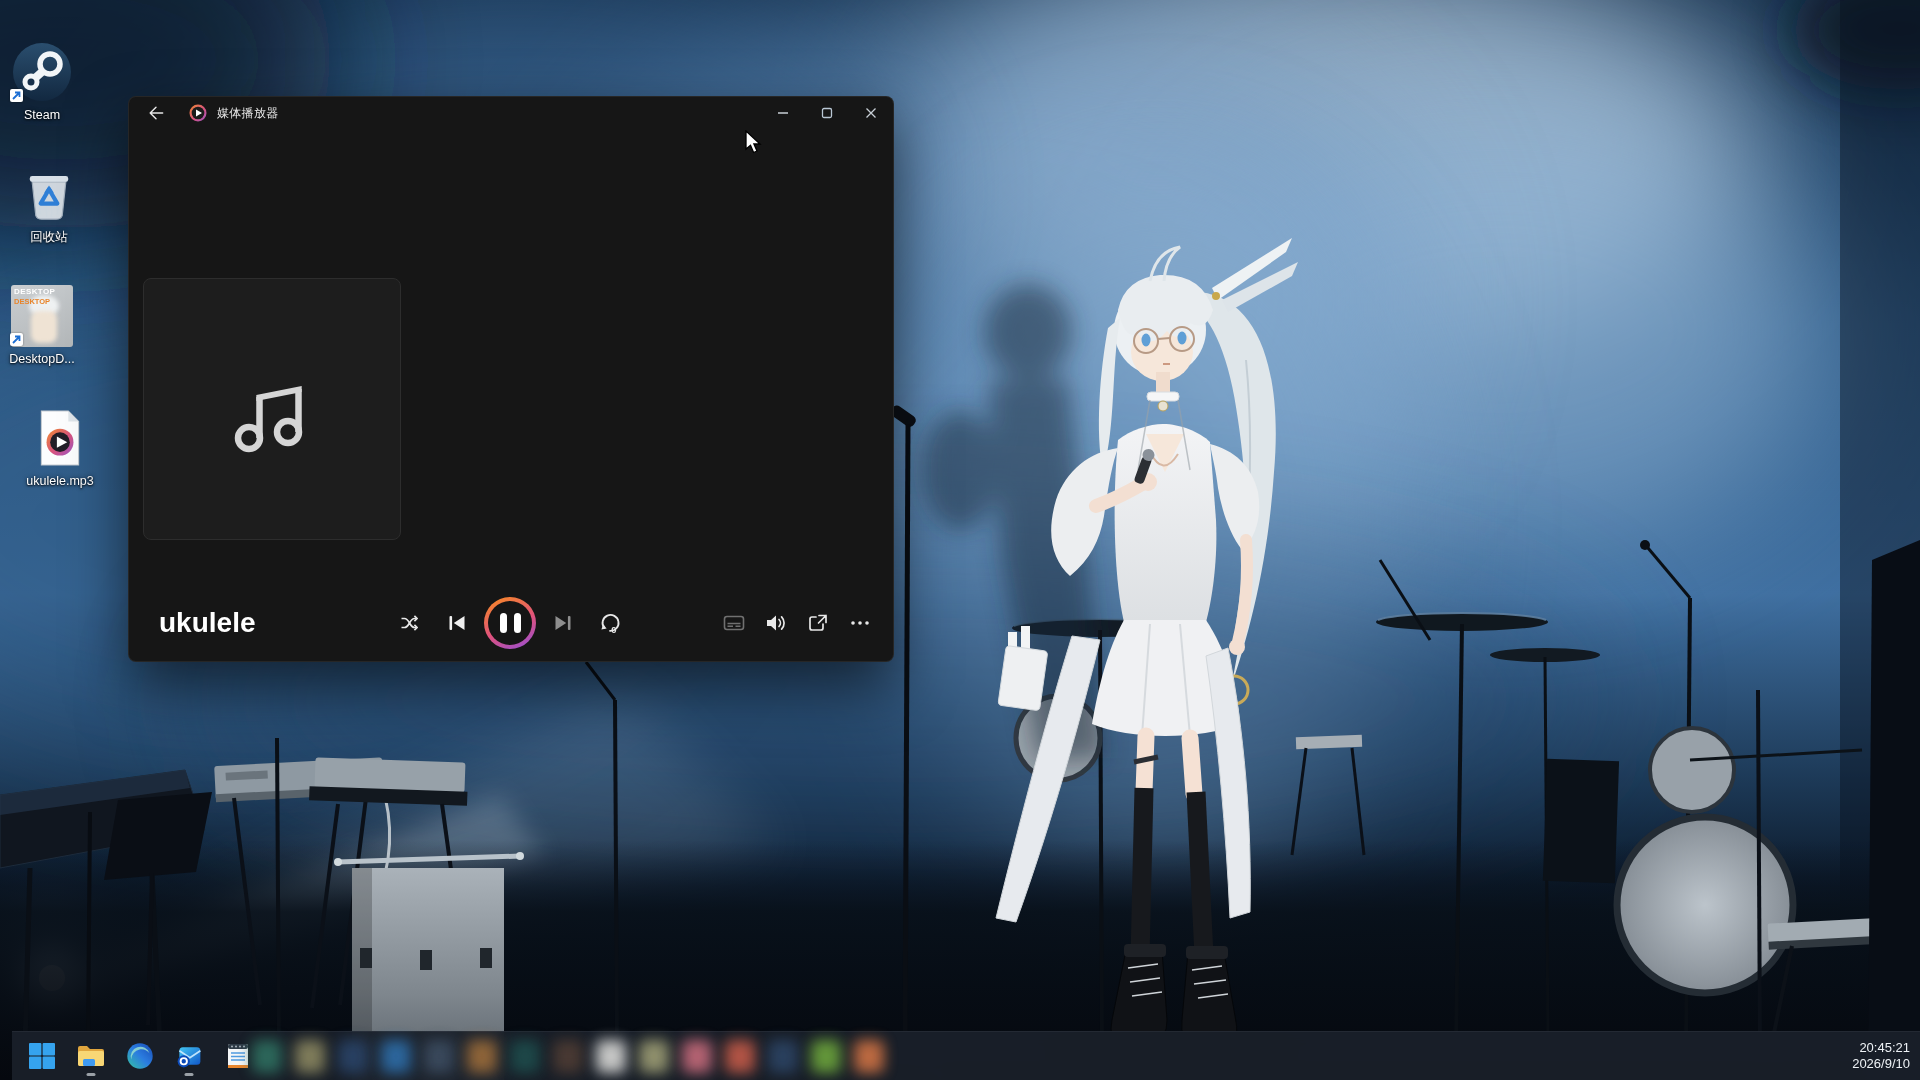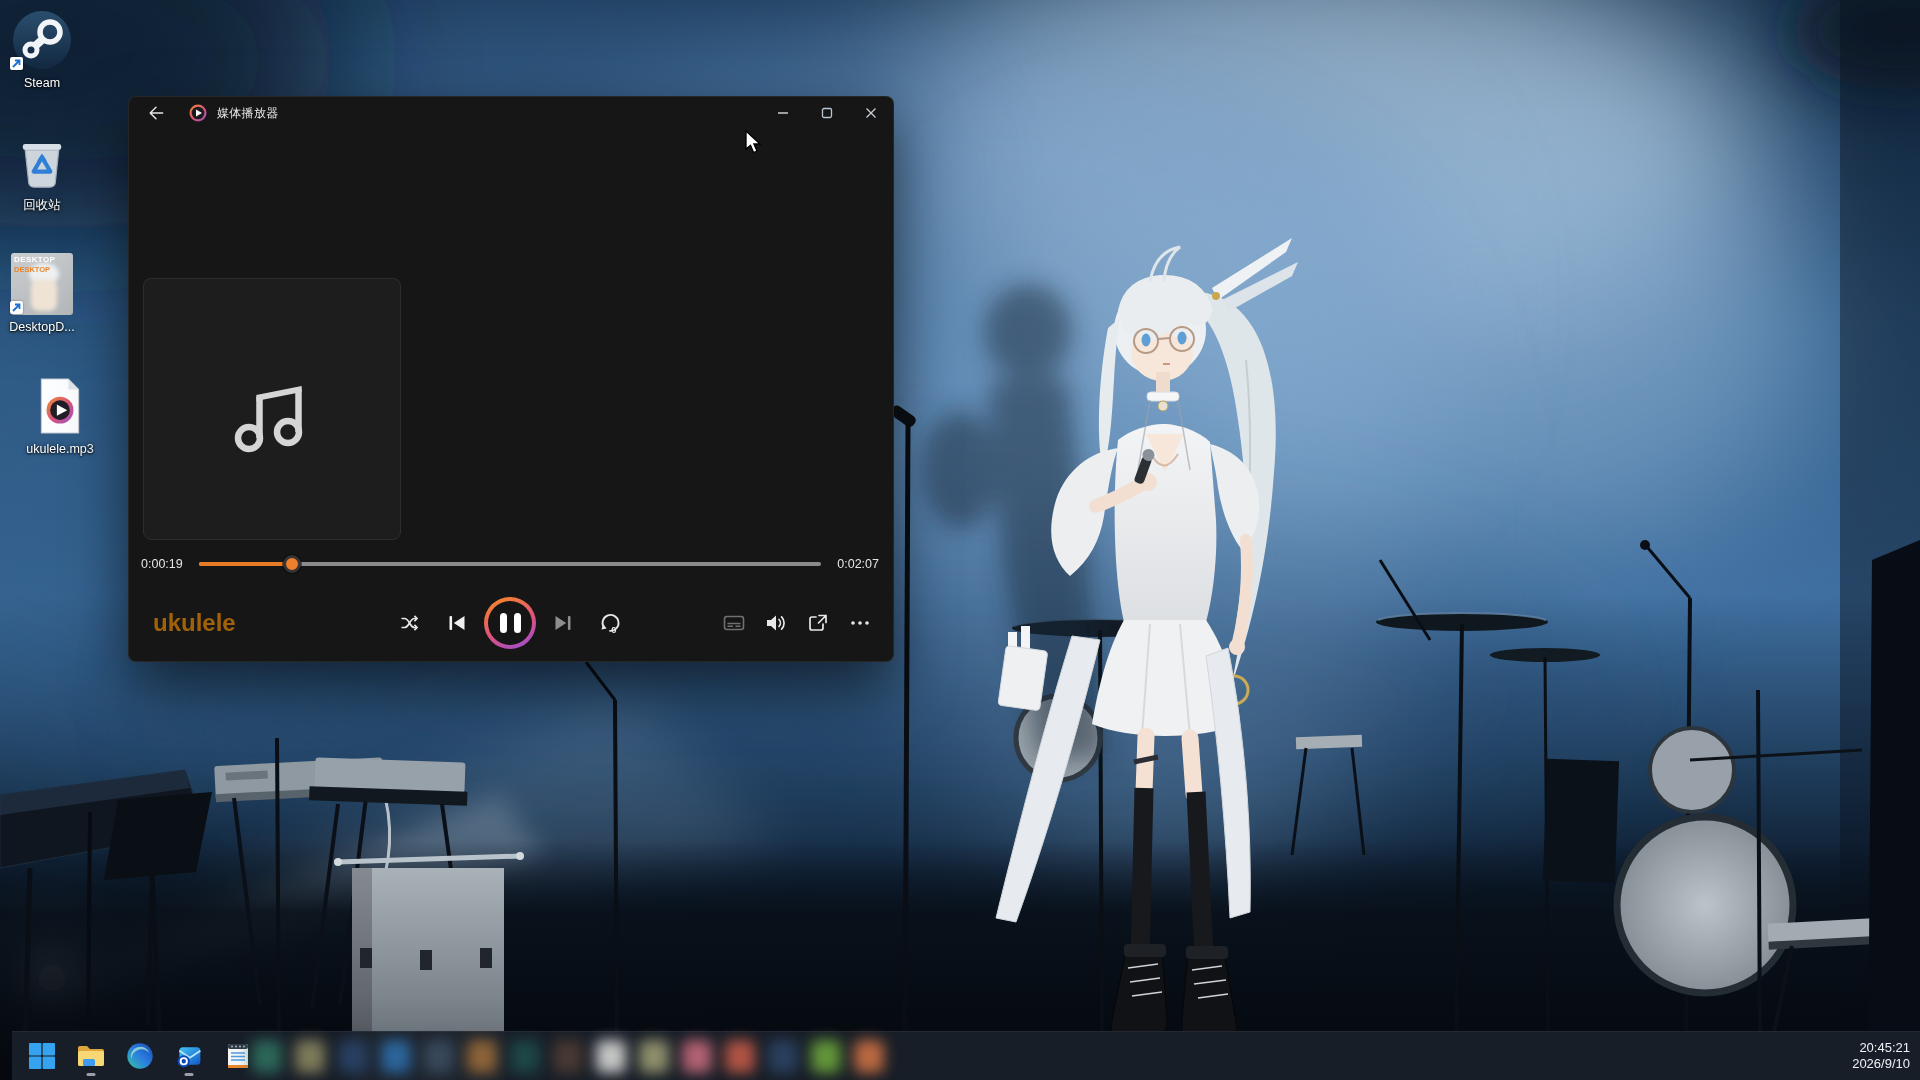--- a/index.html
+++ b/index.html
@@ -2,21 +2,21 @@
 <html><head>
 <meta charset="utf-8">
 <style>
   html,body{margin:0;padding:0;background:#000;}
   .desktop{position:relative;width:1920px;height:1080px;overflow:hidden;
     font-family:"Liberation Sans",sans-serif;background:#11263d;}
   .wallpaper{position:absolute;inset:0;}
 
   
   .dicon{position:absolute;width:80px;text-align:center;cursor:default;}
-  .dicon .art{height:64px;display:flex;align-items:center;justify-content:center;position:relative;}
+  .dicon .art{height:64px;display:flex;align-items:center;justify-content:center;position:relative;margin-top:32px;}
   .dicon .lbl{margin-top:4px;font-size:12.5px;color:#fff;line-height:14px;
     text-shadow:0 1px 2px rgba(0,0,0,.9),0 0 4px rgba(0,0,0,.7);}
   .shortcut-badge{position:absolute;left:8px;bottom:2px;width:13px;height:13px;background:#fff;
     border-radius:2px;display:flex;align-items:center;justify-content:center;box-shadow:0 0 2px #0007;}
   .dd-thumb{width:62px;height:62px;border-radius:3px;background:linear-gradient(160deg,#c9cdd0,#b4b8ba);
     position:relative;overflow:hidden;text-align:left;}
   .dd-thumb .fig1{position:absolute;left:18px;top:10px;width:30px;height:22px;border-radius:50%;
     background:#eef1f2;filter:blur(2px);}
   .dd-thumb .fig2{position:absolute;left:20px;top:26px;width:26px;height:32px;border-radius:8px;
     background:#efe3d4;filter:blur(2px);}
@@ -34,21 +34,21 @@
   .mp-album{position:absolute;left:14px;top:181px;width:256px;height:260px;background:#1d1d1d;
     border:1px solid #2d2d2d;border-radius:8px;display:flex;align-items:center;justify-content:center;}
   .mp-seek{position:absolute;left:12px;right:14px;top:456px;height:22px;display:flex;align-items:center;gap:14px;}
   .mp-time{font-size:12.5px;color:#e6e6e6;min-width:44px;}
   .mp-time.right{text-align:right;}
   .seek-track{flex:1;height:4px;border-radius:2px;background:#8b8b8b;position:relative;}
   .seek-fill{position:absolute;left:0;top:0;bottom:0;border-radius:2px;background:#e87c26;}
   .seek-thumb{position:absolute;top:50%;width:12px;height:12px;border-radius:50%;background:#ee7f2b;
     border:3px solid #343434;transform:translate(-50%,-50%);box-shadow:0 0 0 1px rgba(0,0,0,.5);}
   .mp-controls{position:absolute;left:12px;right:14px;bottom:14px;height:48px;display:flex;align-items:center;}
-  .mp-track-title{font-size:24px;font-weight:bold;color:#a16207;margin-left:12px;}
+  .mp-track-title{font-size:28px;font-weight:bold;color:#ffffff;margin-left:18px;}
   .ctr-group{position:absolute;left:50%;transform:translateX(-50%);display:flex;align-items:center;gap:7px;}
   .cbtn{width:40px;height:40px;display:flex;align-items:center;justify-content:center;border-radius:4px;}
   .pausebtn{position:relative;width:52px;height:52px;border-radius:50%;
     background:linear-gradient(155deg,#f5832e 10%,#e0527c 55%,#9a4fd0 95%);}
   .pausebtn .inner{position:absolute;inset:4px;border-radius:50%;background:#151515;
     display:flex;align-items:center;justify-content:center;gap:7px;}
   .pausebtn .bar{width:7px;height:20px;border-radius:3.5px;background:#fff;}
   .right-group{margin-left:auto;display:flex;align-items:center;gap:4px;}
   .rbtn{width:38px;height:38px;display:flex;align-items:center;justify-content:center;border-radius:4px;}
 
@@ -315,21 +315,21 @@
       </svg>
       <span class="shortcut-badge">
         <svg width="9" height="9" viewBox="0 0 9 9">
             <path d="M1,8 L7,2 M3,1.5 H7.5 V6" stroke="#1d6fd4" stroke-width="1.8" fill="none"></path>
           </svg>
       </span>
     </div>
     <div class="lbl">Steam</div>
   </div>
 
-  <div class="dicon" style="left:2px;top:130px">
+  <div class="dicon" style="left:9px;top:130px">
     <div class="art">
       <svg width="48" height="56" viewBox="0 0 40 46">
         <rect x="4" y="8" width="32" height="5" rx="2" fill="#e3eaf0" opacity=".95"></rect>
         <path d="M6,13 L34,13 L31,41 Q30,44 26,44 L14,44 Q10,44 9,41 Z" fill="#eef3f7" opacity=".85" stroke="#b9c4cf"></path>
         <path d="M10,16 L13,40 M30,16 L27,40 M17,15 L18,42 M23,15 L22,42" stroke="#ccd6df" stroke-width="1.3" opacity=".8"></path>
         <polygon points="20,19 13,31 27,31" fill="none" stroke="#2f7fd6" stroke-width="3.4" stroke-linejoin="round"></polygon>
         <polygon points="20,16 16,22 24,22" fill="#2f7fd6"></polygon>
       </svg>
     </div>
     <div class="lbl">回收站</div>
@@ -413,28 +413,20 @@
     <div class="mp-album">
       <svg width="100" height="100" viewBox="0 0 100 100">
         <circle cx="27" cy="79" r="11" fill="none" stroke="#d5d5d5" stroke-width="6.5"></circle>
         <circle cx="66" cy="73" r="11" fill="none" stroke="#d5d5d5" stroke-width="6.5"></circle>
         <line x1="37.5" y1="79" x2="37.5" y2="38" stroke="#d5d5d5" stroke-width="6.5"></line>
         <line x1="76.5" y1="73" x2="76.5" y2="30" stroke="#d5d5d5" stroke-width="6.5"></line>
         <polygon points="34.3,42 79.7,33 79.7,27 34.3,36" fill="#d5d5d5"></polygon>
       </svg>
     </div>
 
-    <div class="mp-seek">
-      <span class="mp-time">0:00:19</span>
-      <div class="seek-track">
-        <div class="seek-fill" style="width: 15%;"></div>
-        <div class="seek-thumb" style="left: 15%;"></div>
-      </div>
-      <span class="mp-time right">0:02:07</span>
-    </div>
 
     <div class="mp-controls">
       <span class="mp-track-title">ukulele</span>
 
       <div class="ctr-group">
         <div class="cbtn">
           <svg width="22" height="22" viewBox="0 0 22 22">
             <path d="M2.5,6.5 h3 c5,0 5,9 10,9 h1.5 M2.5,15.5 h3 c5,0 5,-9 10,-9 h1.5" stroke="#e8e8e8" stroke-width="1.7" fill="none"></path>
             <path d="M15.4,3.9 L18.2,6.5 L15.4,9.1 M15.4,12.9 L18.2,15.5 L15.4,18.1" stroke="#e8e8e8" stroke-width="1.7" fill="none" stroke-linejoin="round"></path>
           </svg>

